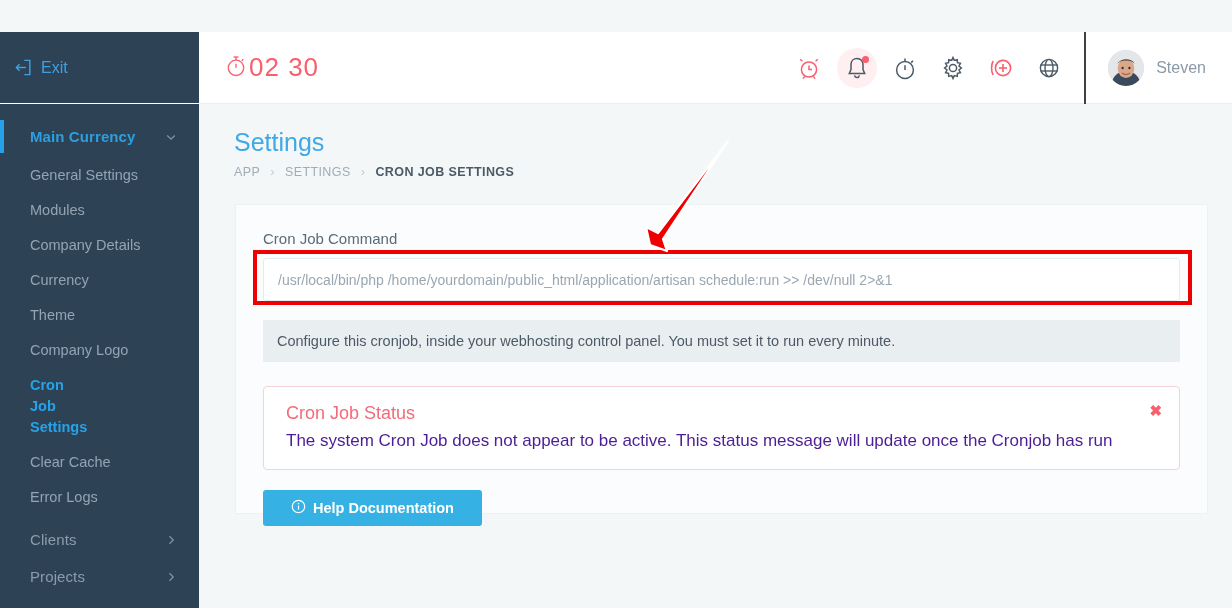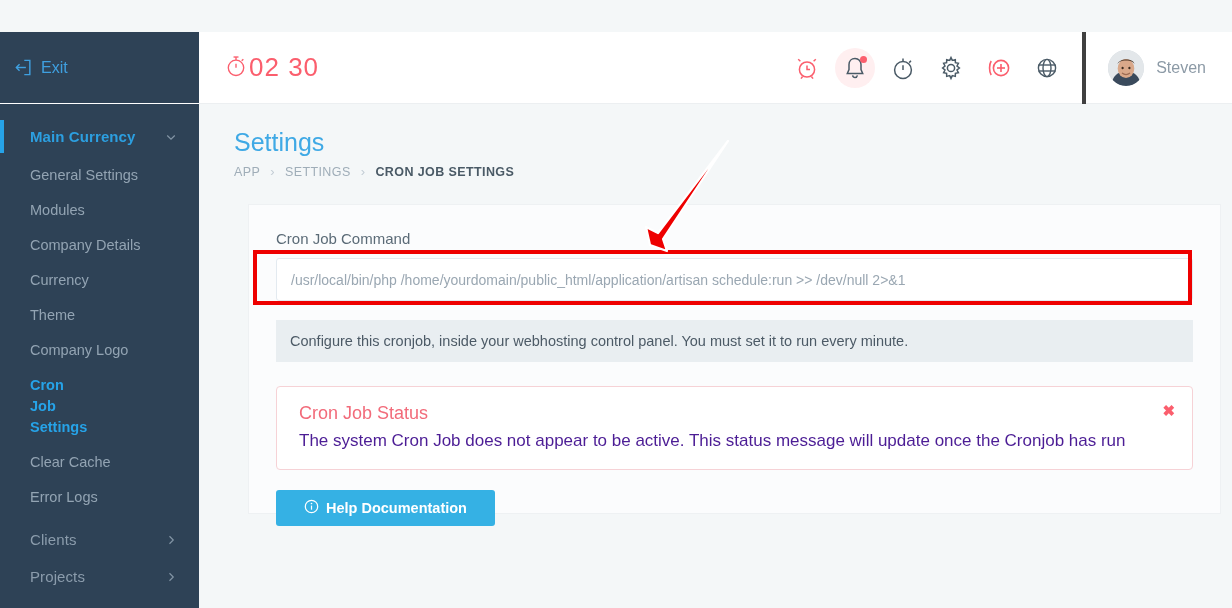--- a/index.html
+++ b/index.html
@@ -70,21 +70,21 @@
   .badge-dot {
     position: absolute; right: 1px; top: 1px;
     width: 7px; height: 7px; border-radius: 50%; background: #fb5e6d;
   }
   .bell-glow {
     position: absolute; left: -7px; top: -7px; width: 40px; height: 40px;
     border-radius: 50%; background: rgba(251,94,109,.10);
   }
   .user-box {
     display: flex; align-items: center; gap: 12px;
-    border-left: 4px solid #404040;
+    border-left: 2px solid #404040;
     height: 72px; padding: 0 26px 0 22px; cursor: pointer;
   }
   .avatar {
     width: 36px; height: 36px; border-radius: 50%;
     overflow: hidden; background: #d7dde2; display: block;
   }
   .user-name { color: #8c9aa6; font-size: 16px; }
 
   
   .content {
@@ -93,21 +93,21 @@
     background: #f4f7f8;
     padding: 24px 24px 0 35px;
   }
   .page-title { color: #3fa9e5; font-size: 25px; font-weight: normal; }
   .breadcrumb { margin-top: 7px; display: flex; align-items: center; gap: 10px; font-size: 12.5px; letter-spacing: .4px; }
   .crumb { color: #9fadb8; cursor: pointer; }
   .crumb.last { color: #4a5a66; font-weight: bold; cursor: default; }
   .crumb-sep { color: #c3cdd5; font-size: 13px; }
 
   .card {
-    position: absolute; left: 248px; top: 172px;
+    position: absolute; left: 235px; top: 172px;
     width: 973px; height: 310px;
     background: #fbfcfd;
     border: 1px solid #eef1f3;
   }
   .card-inner { padding: 25px 27px 0 27px; }
   .field-label { font-size: 15px; color: #5b6b77; margin-bottom: 11px; }
   .cmd-input {
     display: block; width: 100%; height: 43px;
     background: #ffffff;
     border: 1px solid #e3eaf0; border-radius: 3px;

